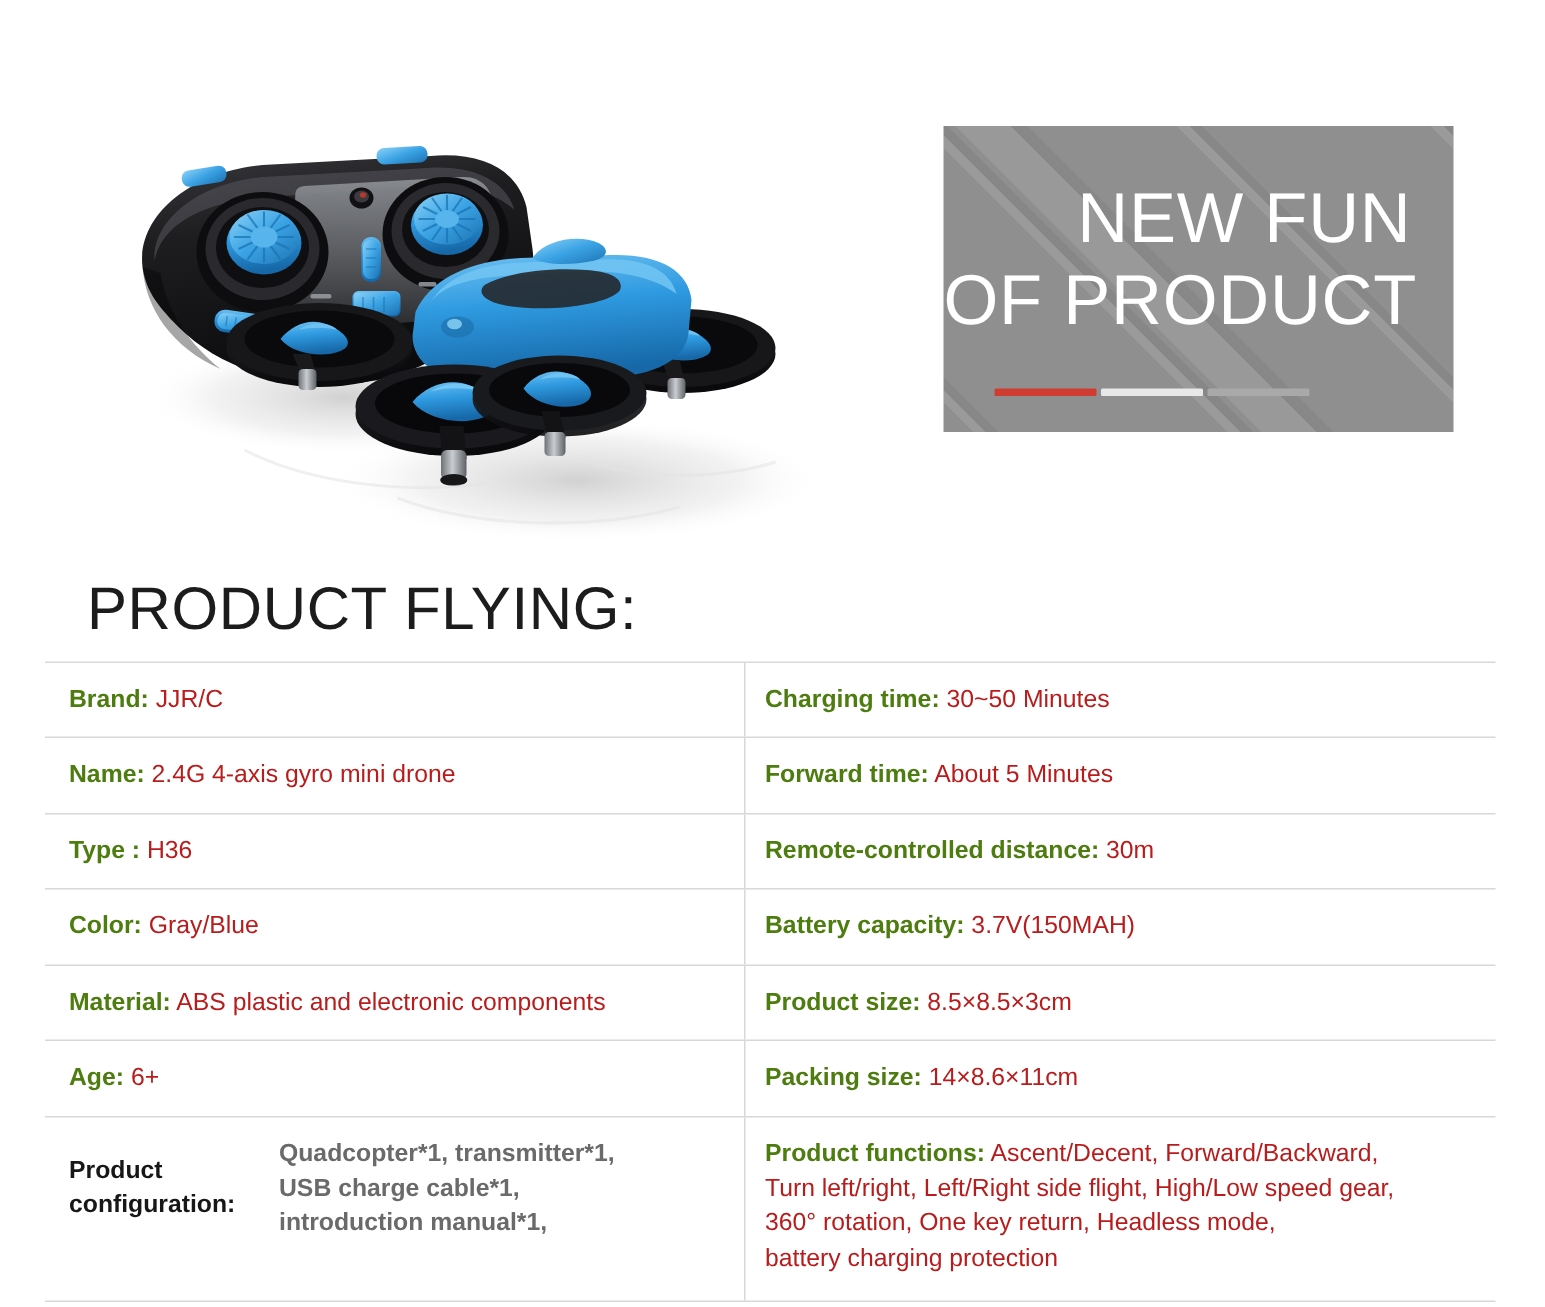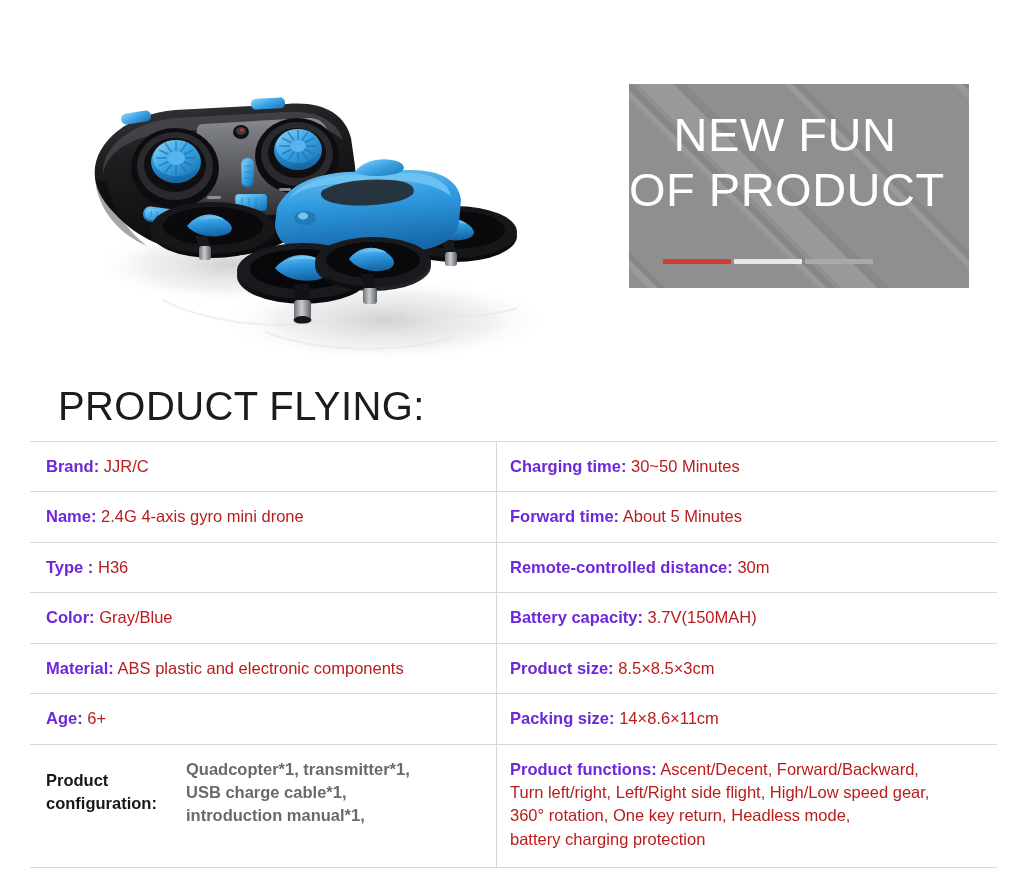--- a/index.html
+++ b/index.html
@@ -71,23 +71,23 @@
         rgba(255,255,255,0.09) 176px,
         rgba(0,0,0,0.05) 176px,
         rgba(0,0,0,0.05) 184px,
         rgba(255,255,255,0.00) 184px,
         rgba(255,255,255,0.00) 300px
       );
   }
   #banner-content {
     position: absolute;
     inset: 0;
-    padding: 24px 28px 0 0;
+    padding: 34px 28px 0 0;
     box-sizing: border-box;
-    text-align: center;
+    text-align: right;
   }
   .banner-line {
     display: block;
     color: #ffffff;
     font-size: 47px;
     font-weight: 300;
     line-height: 1.16;
     letter-spacing: 0.5px;
     white-space: nowrap;
   }
@@ -133,21 +133,21 @@
     padding: 13px 4px 13px 16px;
     font-size: 16.5px;
     line-height: 1.42;
     color: #5f5f5f;
   }
   .spec-cell.left  { width: 467px; border-right: 1px solid #d8d8d8; }
   .spec-cell.right { width: 500px; padding-left: 13px; }
 
   .spec-label {
     font-weight: bold;
-    color: #6d28d9;
+    color: #4d7c0f;
   }
   .spec-value { color: #b91c1c; text-align: center; }
 
   
   .spec-row.tall .spec-cell { padding-top: 13px; padding-bottom: 16px; }
   .config-grid {
     display: flex;
     align-items: flex-start;
   }
   .config-label {

